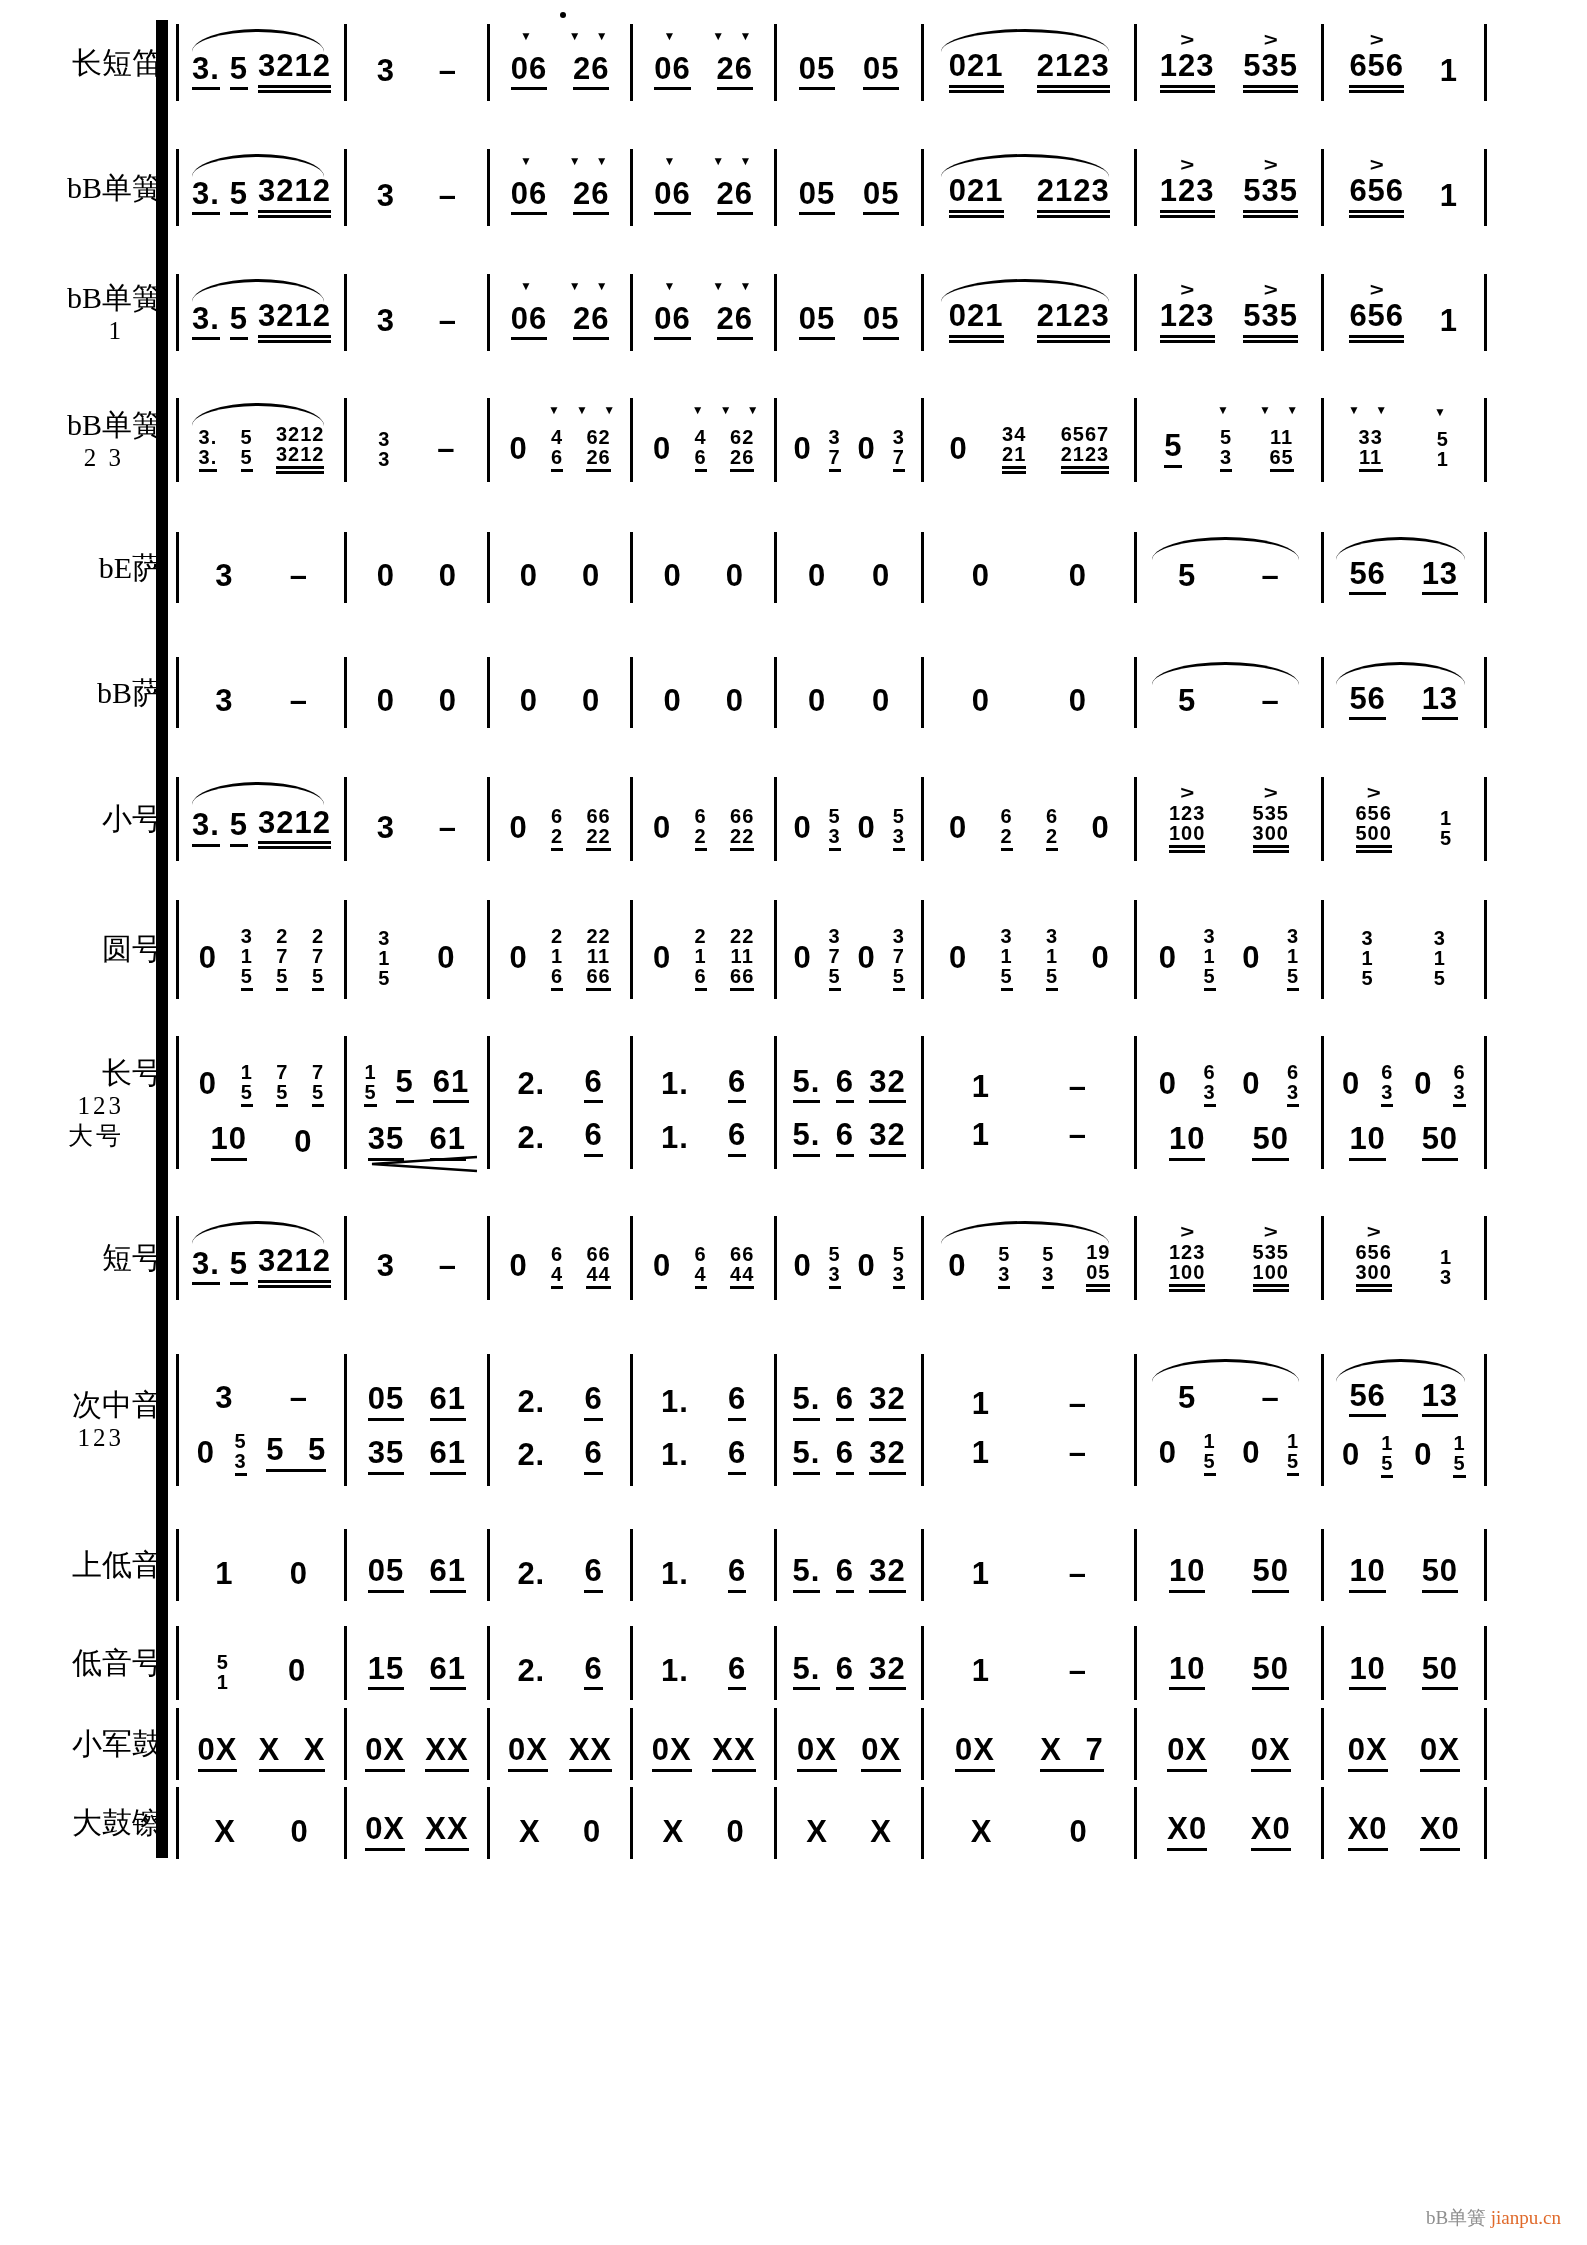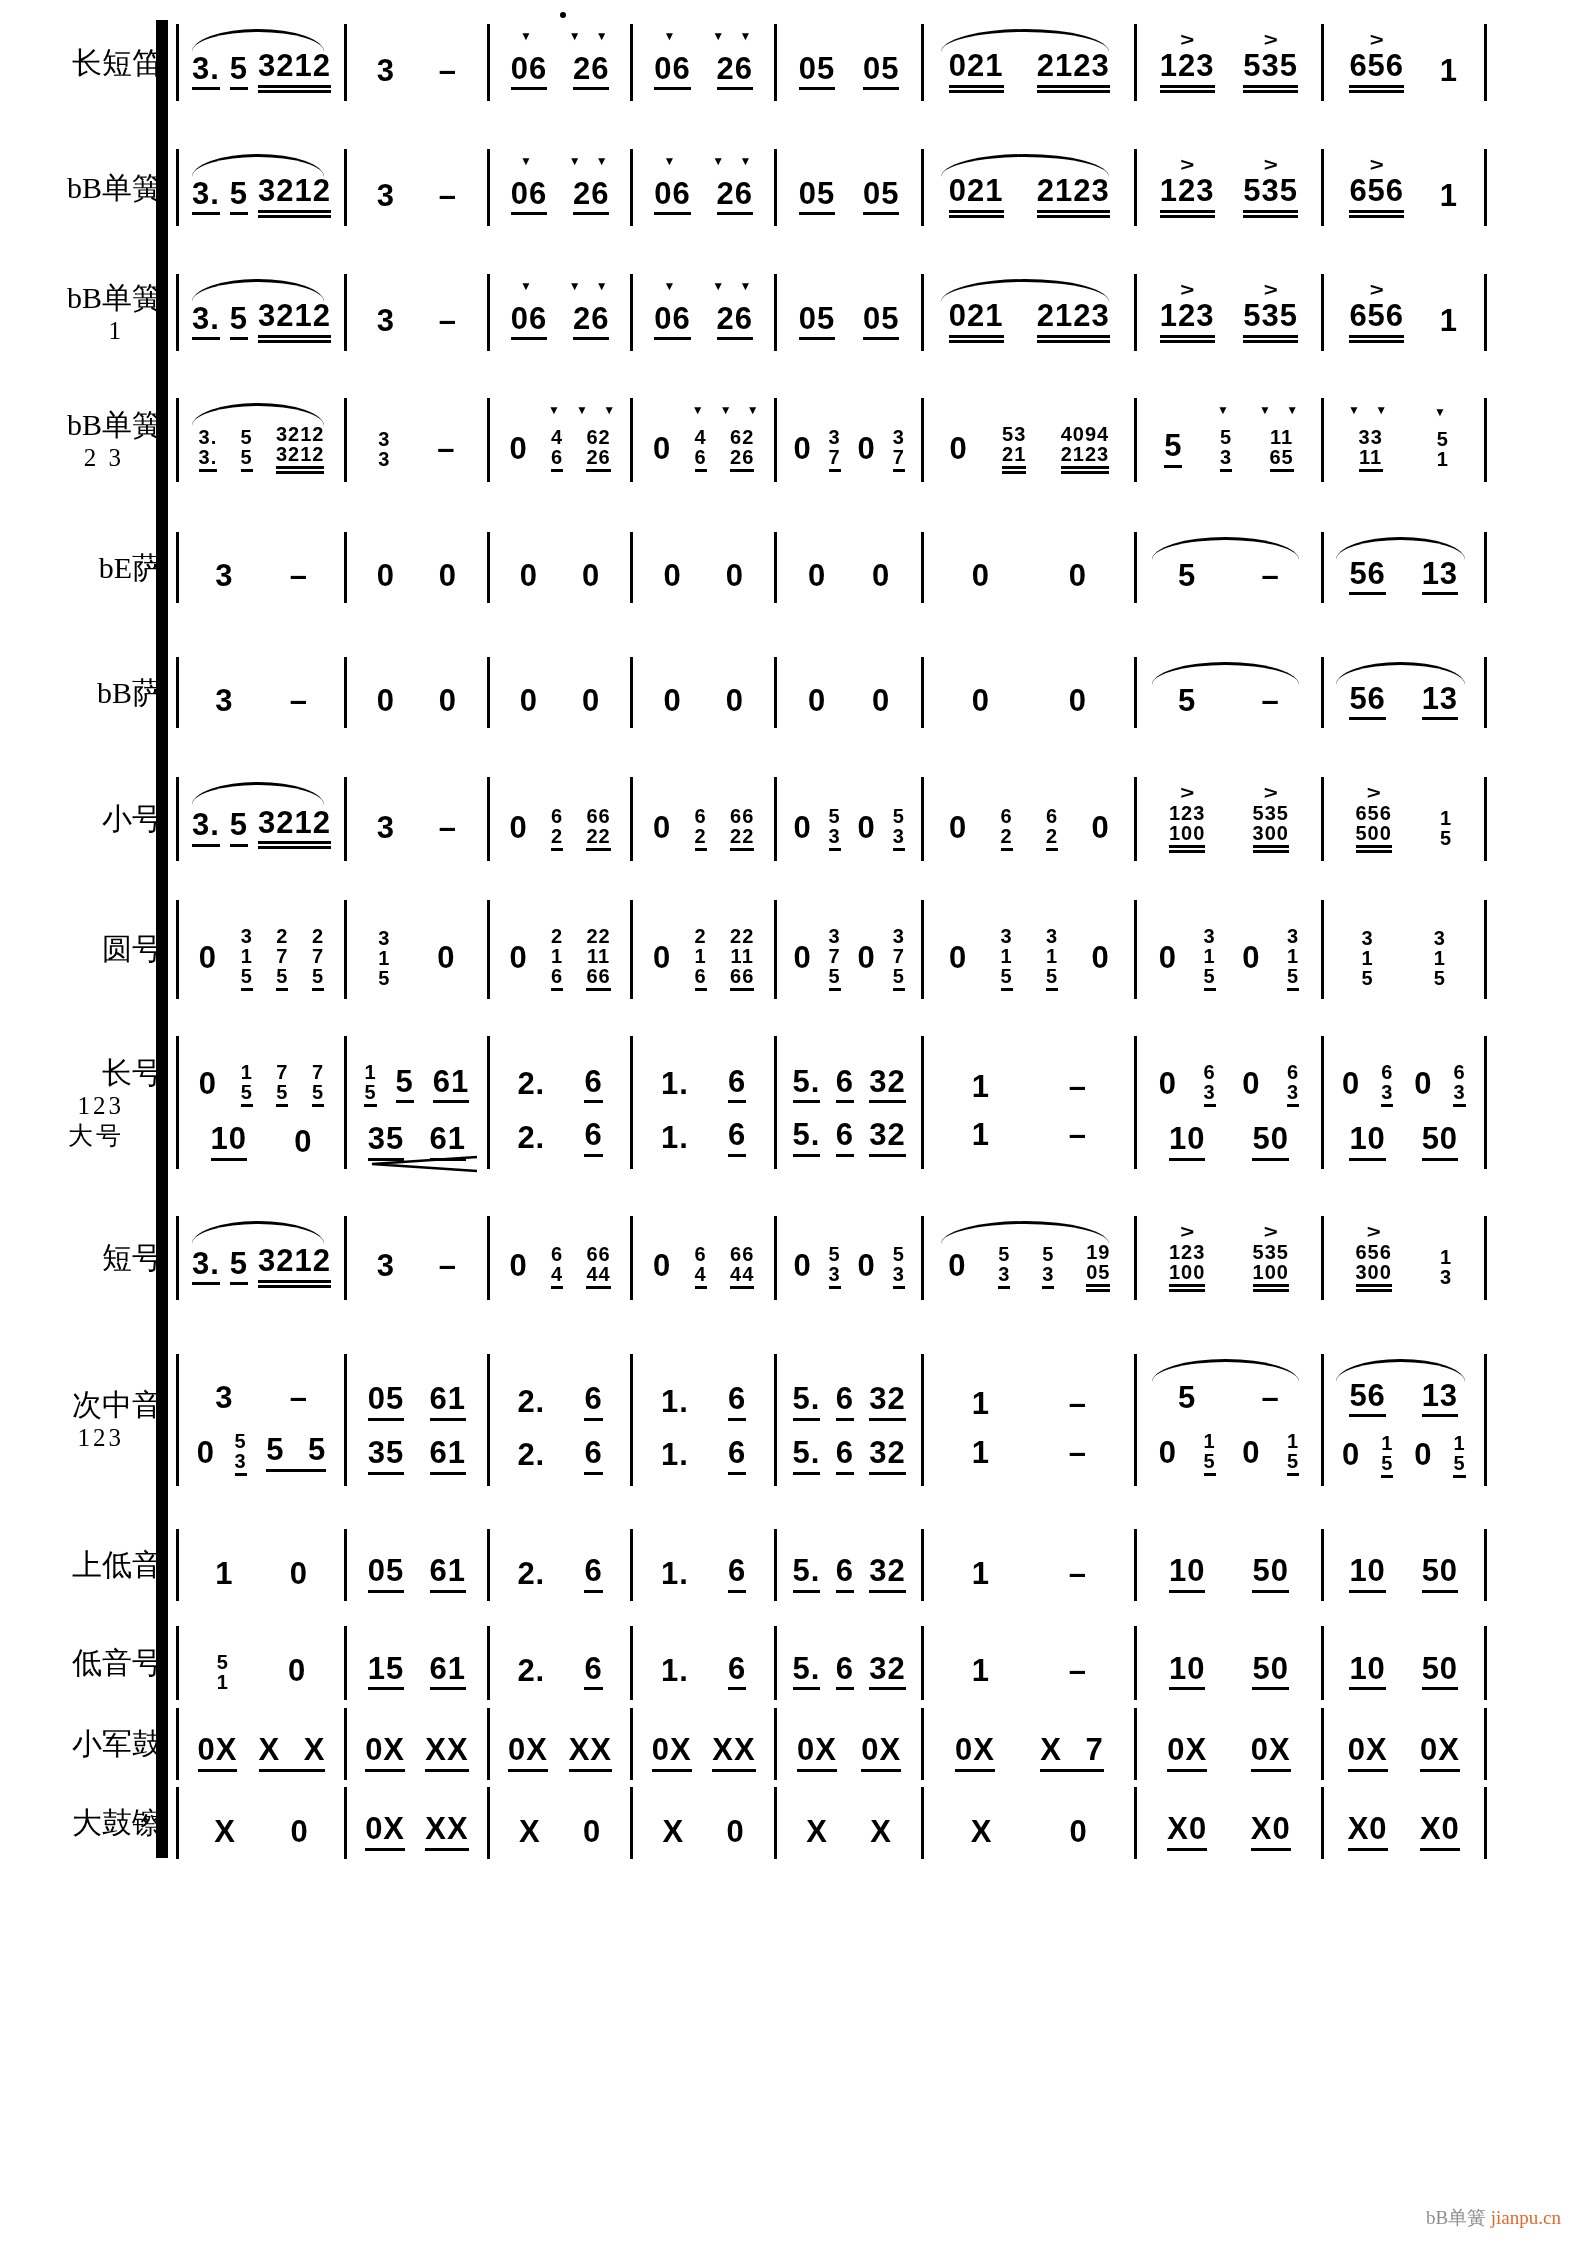--- a/index.html
+++ b/index.html
@@ -418,24 +418,24 @@
                   <span class="tok-body u1 stack"><span class="srow">3</span><span class="srow">7</span></span>
                 </span>
               </div>
             </div>
             <div class="cell" style="flex-grow: 215;">
               <div class="line">
                 <span class="tok">
                   <span class="tok-body">0</span>
                 </span>
                 <span class="tok">
-                  <span class="tok-body u2 stack"><span class="srow">53</span><span class="srow">21</span></span>
-                </span>
-                <span class="tok">
-                  <span class="tok-body u2 stack"><span class="srow">4094</span><span class="srow">2123</span></span>
+                  <span class="tok-body u2 stack"><span class="srow">34</span><span class="srow">21</span></span>
+                </span>
+                <span class="tok">
+                  <span class="tok-body u2 stack"><span class="srow">6567</span><span class="srow">2123</span></span>
                 </span>
               </div>
             </div>
             <div class="cell" style="flex-grow: 185;">
               <div class="line">
                 <span class="tok">
                   <span class="tok-body u1">5</span>
                 </span>
                 <span class="tok">
                   <span class="mark stac">▼</span>

